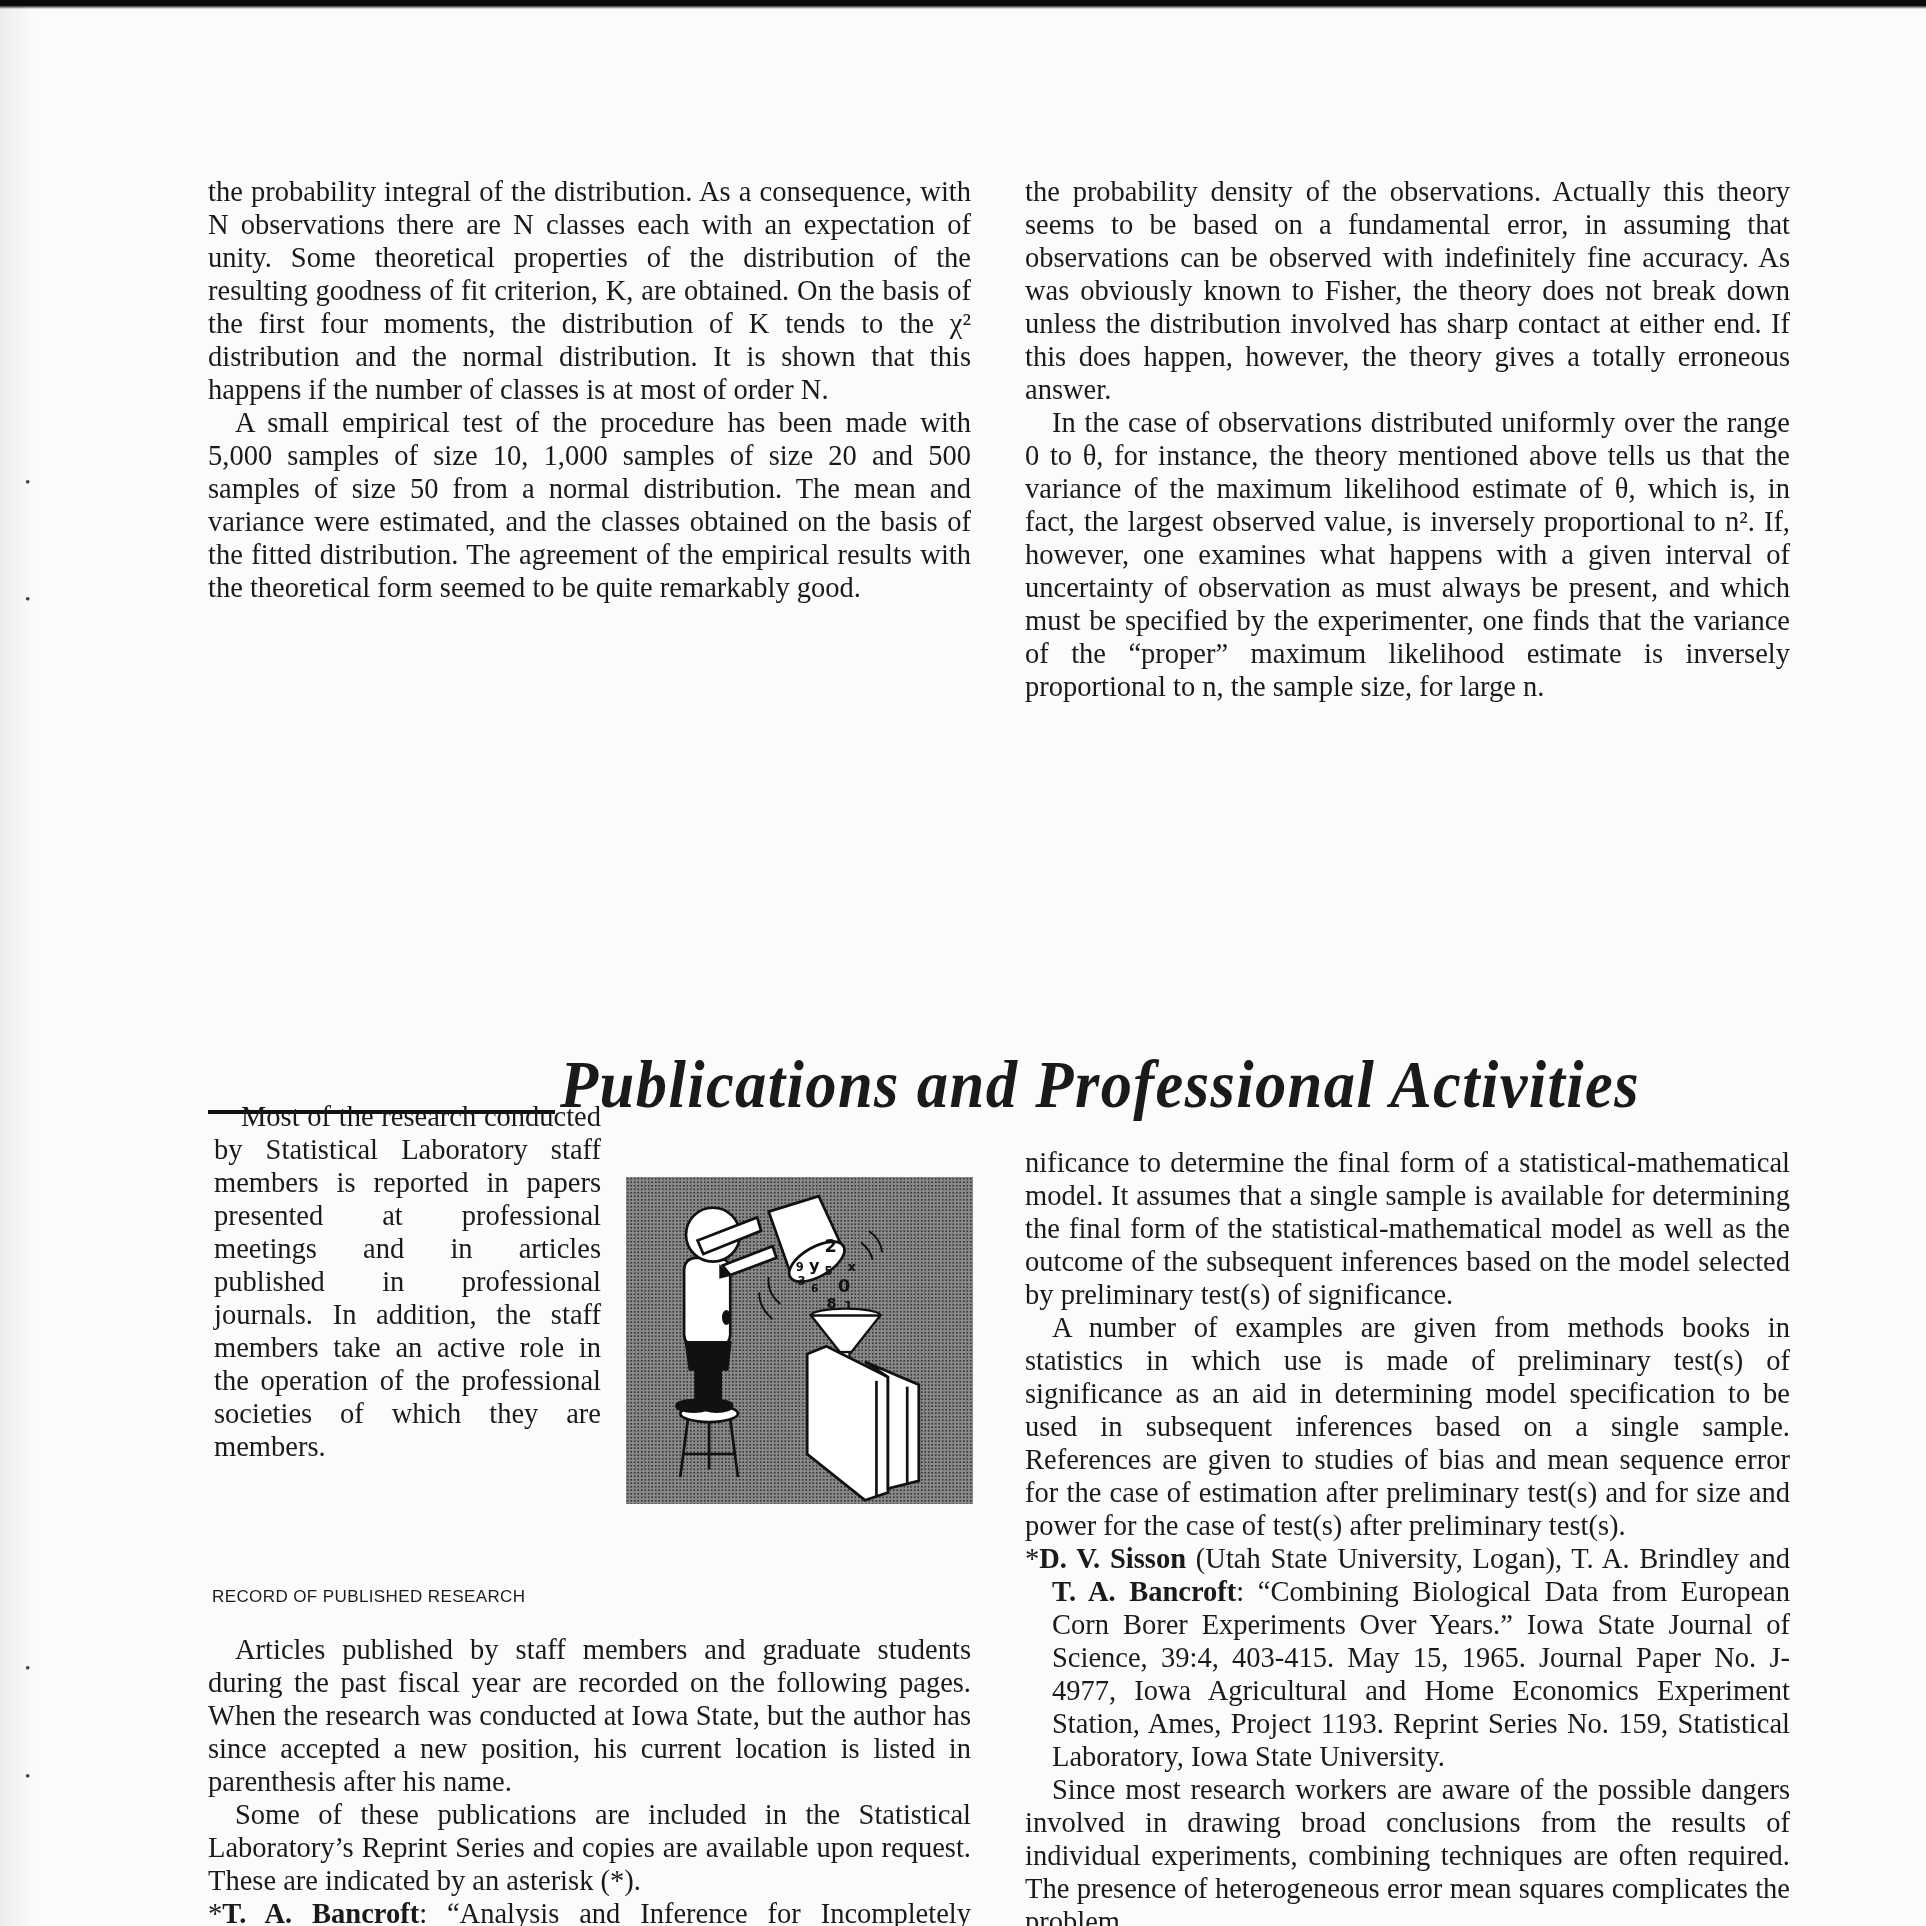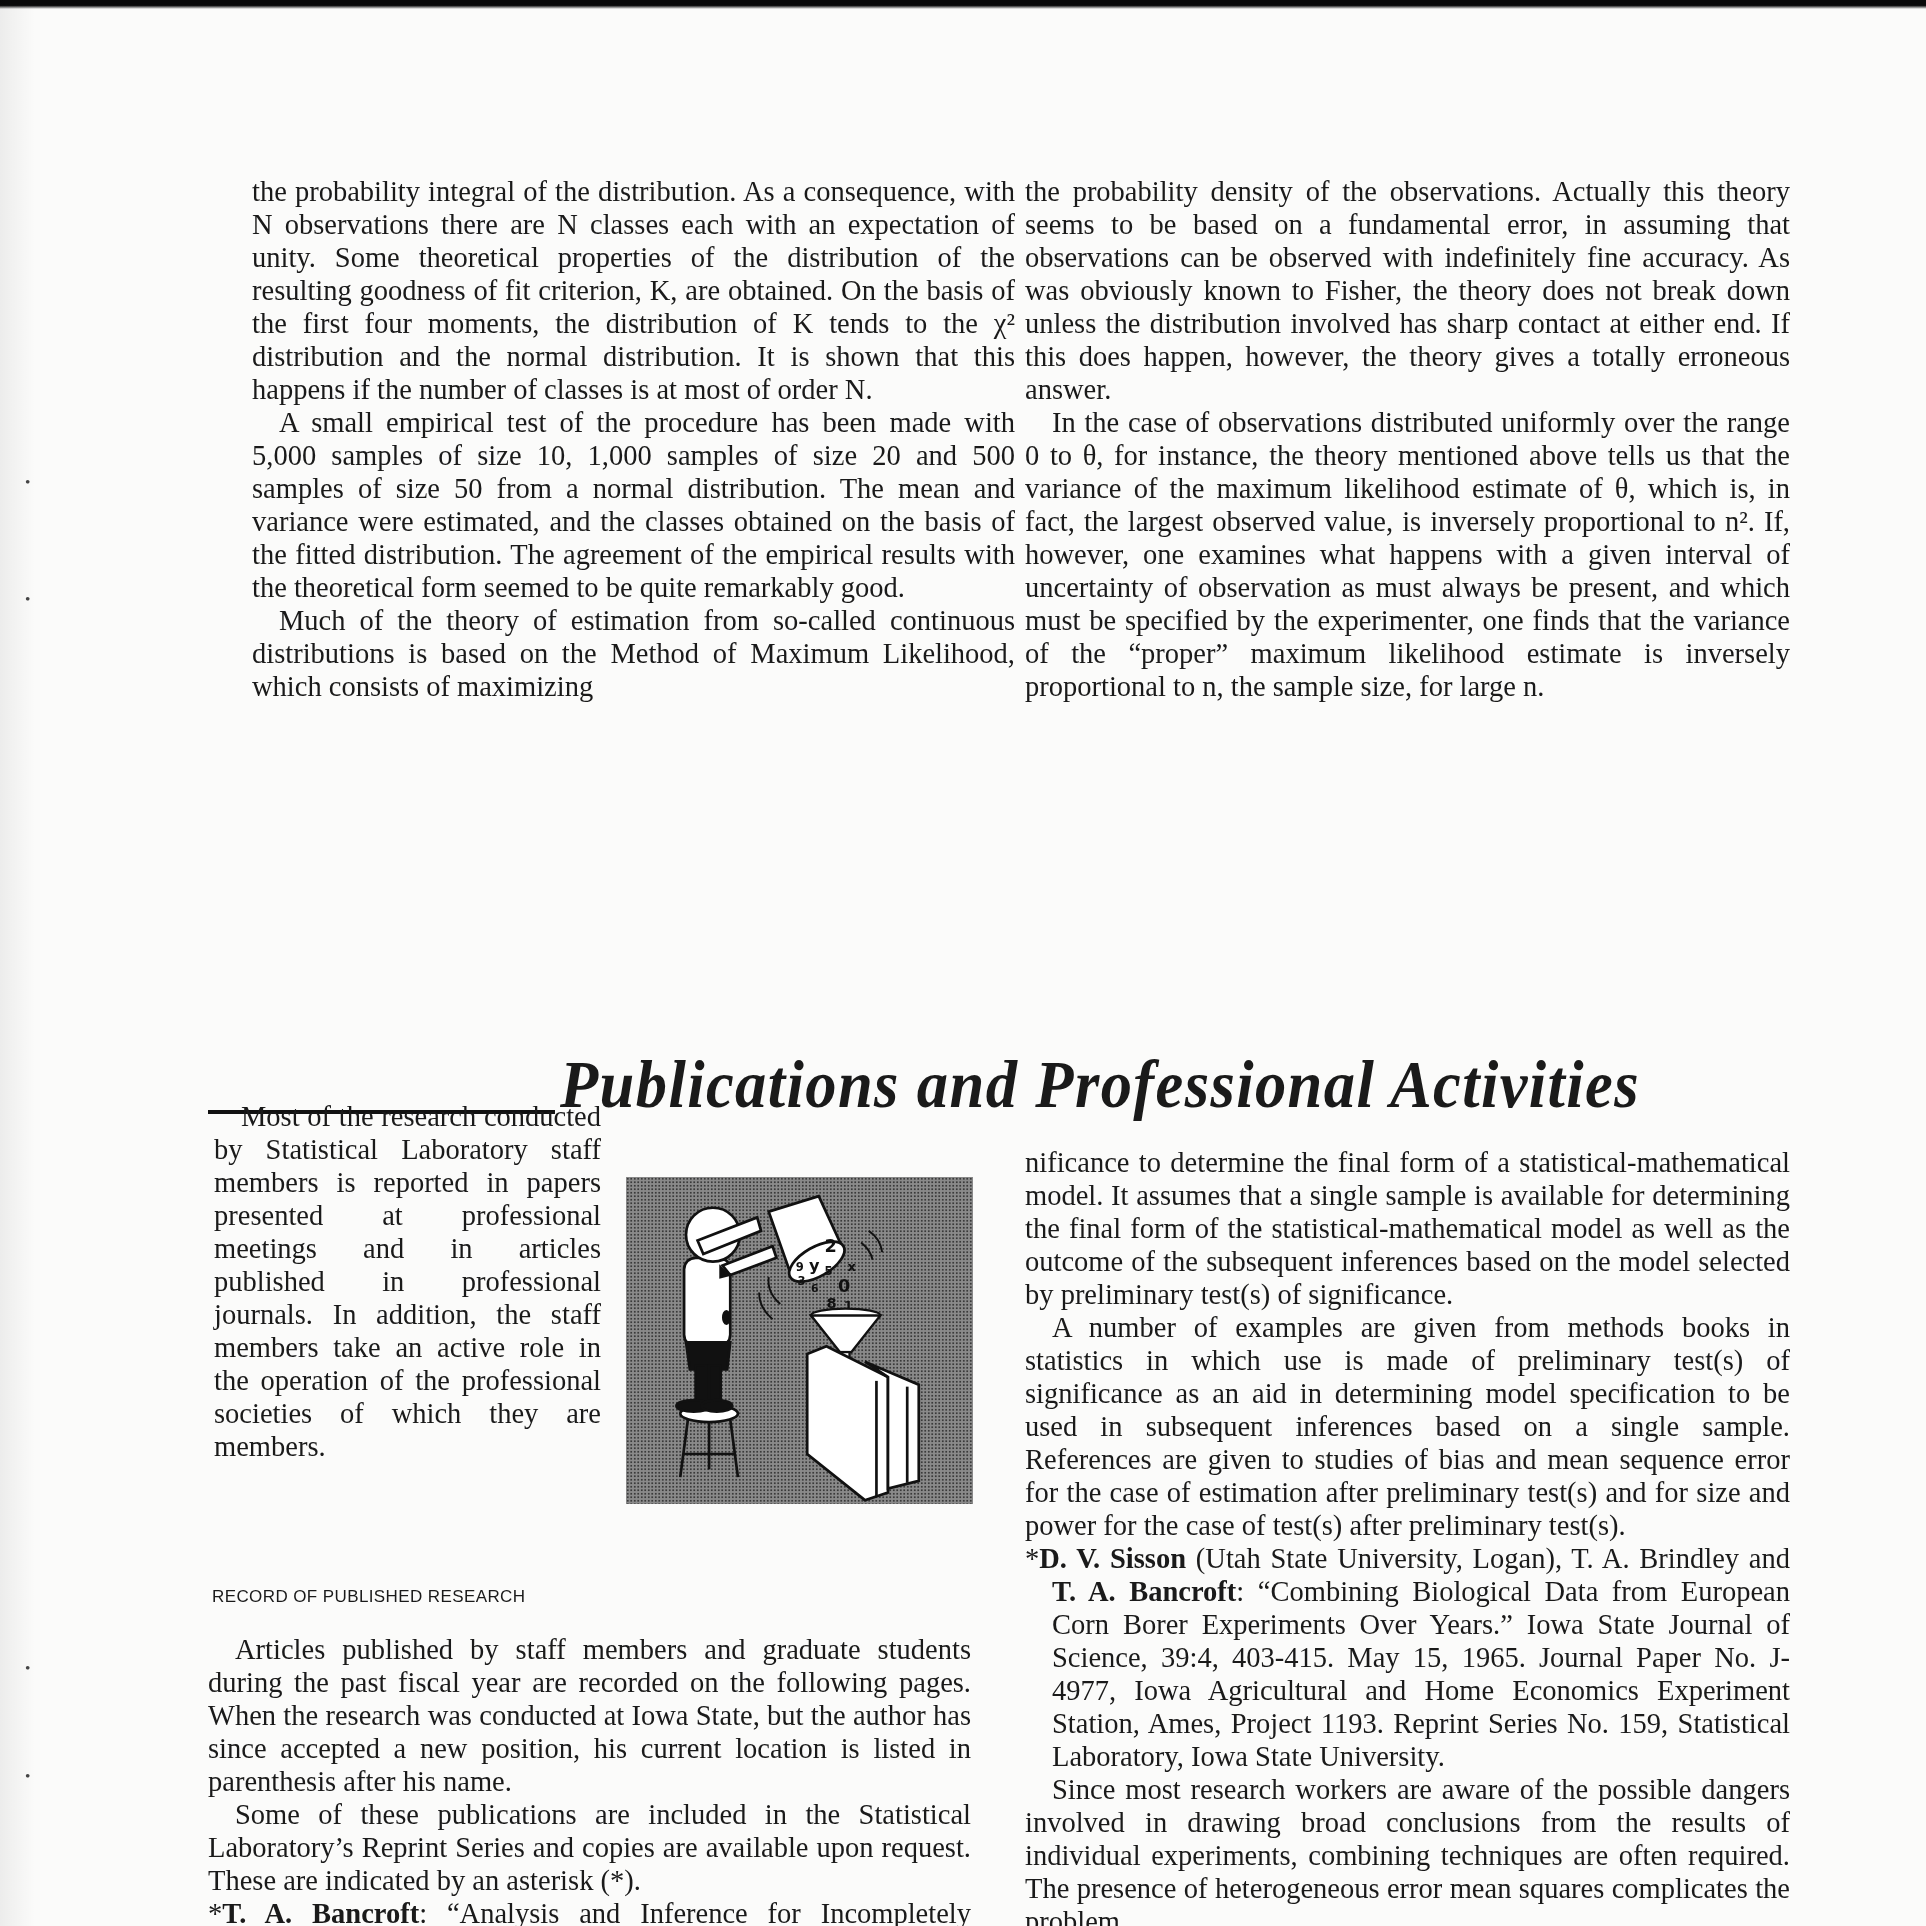--- a/index.html
+++ b/index.html
@@ -20,21 +20,21 @@
   .binding-mark {
     position: absolute; left: 25px; width: 10.8px; height: 7px; color: #444;
     font-size: 15.4px; line-height: 7px;
   }
   .col {
     position: absolute; font-size: 28.5px; line-height: 33px;
     text-align: justify; hyphens: manual;
   }
   .col p { margin: 0; text-indent: 0; }
   .col p.indent { text-indent: 27px; }
-  #col-top-left  { left: 208px;  top: 175px; width: 763px; margin-left: 44px; }
+  #col-top-left  { left: 208px;  top: 175px; width: 763px; }
   #col-top-right { left: 1025px; top: 175px; width: 765px; }
 
   .section-heading {
     position: absolute; left: 208px; top: 1048px; width: 1581px; height: 81px; text-align: right;
   }
   .heading-rule {
     position: absolute; left: 0; top: 62px; width: 347px; height: 3.9px; background: #111;
   }
   .heading-text {
     position: absolute; left: 352px; top: 0; white-space: nowrap;
@@ -69,21 +69,20 @@
 <div class="top-edge"></div>
 <div class="gutter-shadow"></div>
 <div class="binding-mark" style="top:478px;">•</div>
 <div class="binding-mark" style="top:595px;">•</div>
 <div class="binding-mark" style="top:1664px;">•</div>
 <div class="binding-mark" style="top:1772px;">•</div>
 
 <div class="col" id="col-top-left">
   <p>the probability integral of the distribution. As a consequence, with N observations there are N classes each with an expectation of unity. Some theoretical properties of the distribution of the resulting goodness of fit criterion, K, are obtained. On the basis of the first four moments, the distribution of K tends to the χ² distribution and the normal distribution. It is shown that this happens if the number of classes is at most of order N.</p>
   <p class="indent">A small empirical test of the procedure has been made with 5,000 samples of size 10, 1,000 samples of size 20 and 500 samples of size 50 from a normal distribution. The mean and variance were estimated, and the classes obtained on the basis of the fitted distribution. The agreement of the empirical results with the theoretical form seemed to be quite remarkably good.</p>
-  <p class="indent">Much of the theory of estimation from so-called continuous distributions is based on the Method of Maximum Likelihood, which consists of maximizing</p>
 </div>
 
 <div class="col" id="col-top-right">
   <p>the probability density of the observations. Actually this theory seems to be based on a fundamental error, in assuming that observations can be observed with indefinitely fine accuracy. As was obviously known to Fisher, the theory does not break down unless the distribution involved has sharp contact at either end. If this does happen, however, the theory gives a totally erroneous answer.</p>
   <p class="indent">In the case of observations distributed uniformly over the range 0 to θ, for instance, the theory mentioned above tells us that the variance of the maximum likelihood estimate of θ, which is, in fact, the largest observed value, is inversely proportional to n². If, however, one examines what happens with a given interval of uncertainty of observation as must always be present, and which must be specified by the experimenter, one finds that the variance of the “proper” maximum likelihood estimate is inversely proportional to n, the sample size, for large n.</p>
 </div>
 
 <div class="section-heading">
   <div class="heading-rule"></div>
   <div class="heading-text">Publications and Professional Activities</div>

